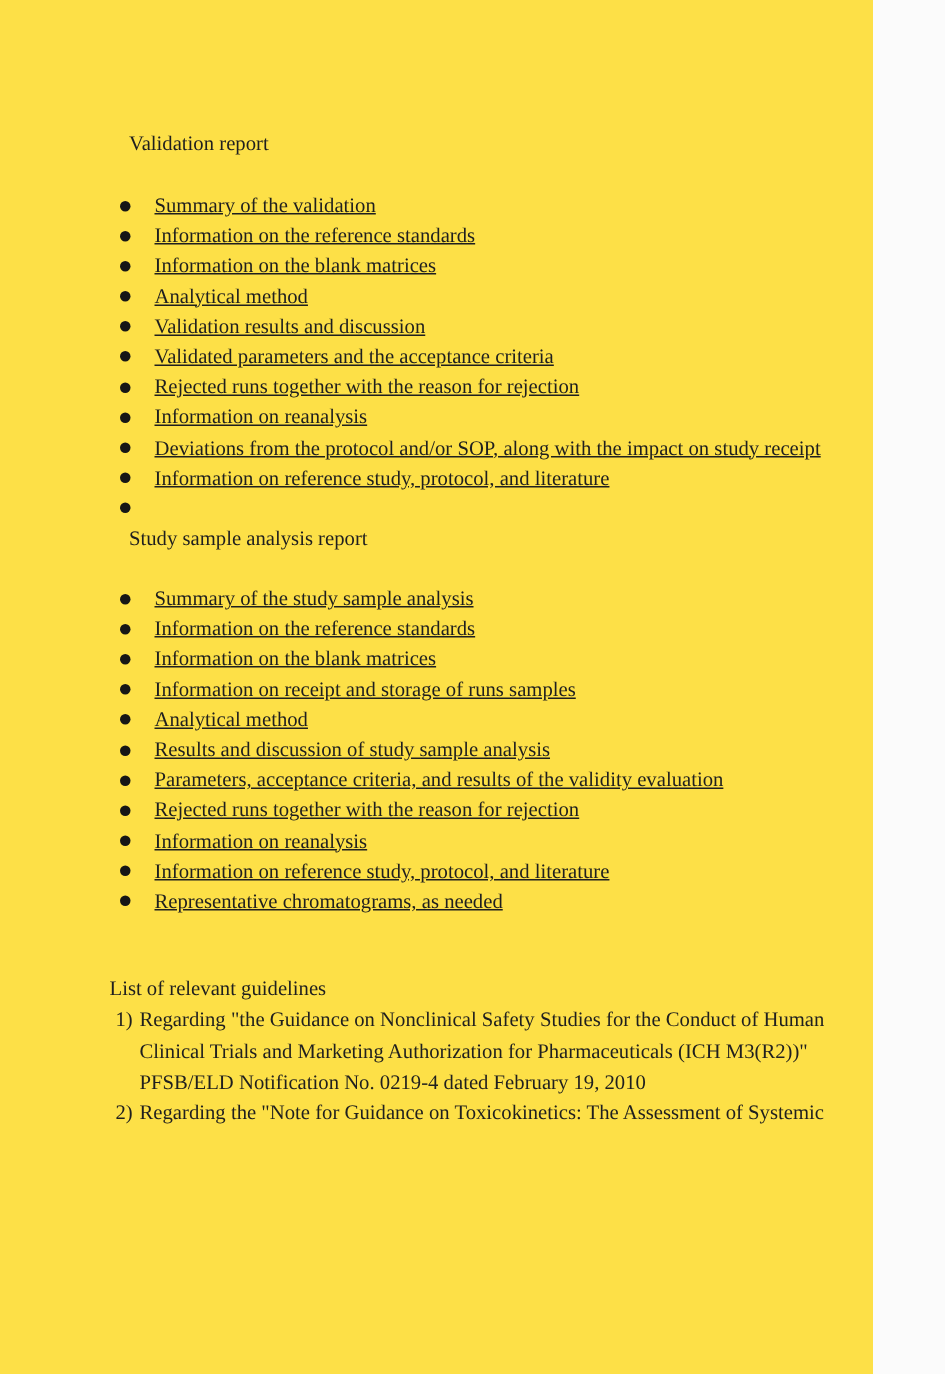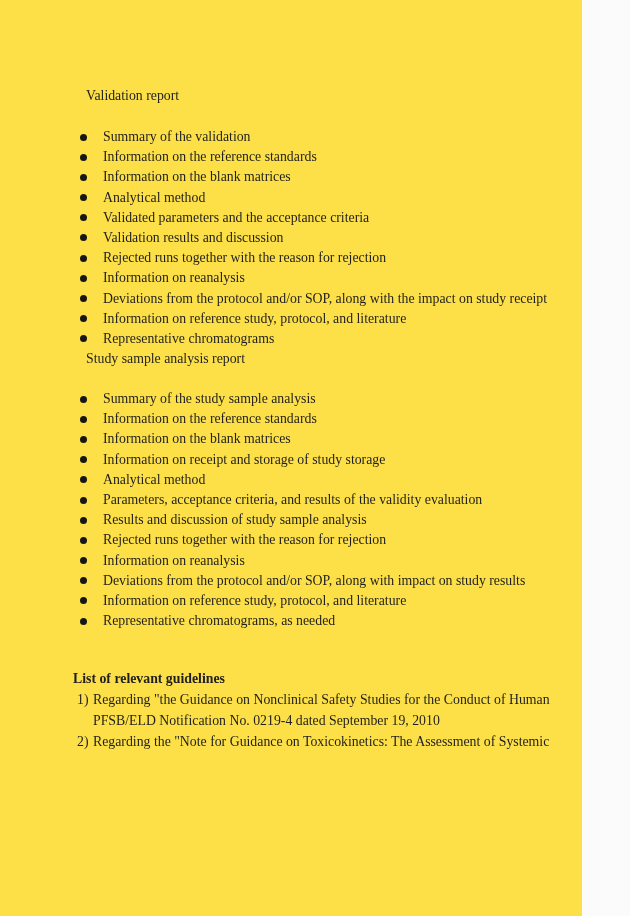--- a/index.html
+++ b/index.html
@@ -27,36 +27,37 @@
     list-style: none;
     margin: 21px 0 0 0;
     padding: 0 0 0 7px;
   }
   .bullet-list li {
     display: flex;
     align-items: flex-start;
     font-size: 13.8px;
     line-height: 20.2px;
     height: 20.2px;
+    text-decoration: underline;
   }
   .bullet {
     flex: none;
     width: 7px; height: 7px;
     border-radius: 50%;
     background: #161616;
     margin: 6.5px 16px 0 0;
   }
   .li-text { white-space: nowrap; }
   .section-2 { }
   .list-2 { margin-top: 20px; text-align: right; }
   .guidelines { margin-top: 38px; font-size: 13.8px; line-height: 20.8px; }
   .guidelines-heading {
     margin: 0;
     font-size: 13.8px;
-    font-weight: bold;
+    font-weight: normal;
     white-space: nowrap;
   }
   .guideline-row { display: flex; }
   .guideline-num { flex: none; margin-left: 4px; width: 16px; }
   .guideline-text { white-space: nowrap; }
 </style>
 </head>
 <body>
 
 <div class="page">
@@ -76,45 +77,44 @@
       <li>
       <span class="bullet"></span>
       <span class="li-text">Information on the blank matrices</span>
     </li>
       <li>
       <span class="bullet"></span>
       <span class="li-text">Analytical method</span>
     </li>
       <li>
       <span class="bullet"></span>
-      <span class="li-text">Validated parameters and the acceptance criteria</span>
+      <span class="li-text">Validation results and discussion</span>
     </li>
       <li>
       <span class="bullet"></span>
-      <span class="li-text">Validation results and discussion</span>
+      <span class="li-text">Validated parameters and the acceptance criteria</span>
     </li>
       <li>
       <span class="bullet"></span>
       <span class="li-text">Rejected runs together with the reason for rejection</span>
     </li>
       <li>
       <span class="bullet"></span>
       <span class="li-text">Information on reanalysis</span>
     </li>
       <li>
       <span class="bullet"></span>
       <span class="li-text">Deviations from the protocol and/or SOP, along with the impact on study receipt</span>
     </li>
       <li>
       <span class="bullet"></span>
       <span class="li-text">Information on reference study, protocol, and literature</span>
     </li>
       <li>
       <span class="bullet"></span>
-      <span class="li-text">Representative chromatograms</span>
     </li>
     </ul>
 
   <p class="section-heading section-2">Study sample analysis report</p>
 
   <ul class="bullet-list list-2">
 
   <li>
       <span class="bullet"></span>
       <span class="li-text">Summary of the study sample analysis</span>
@@ -122,45 +122,41 @@
       <li>
       <span class="bullet"></span>
       <span class="li-text">Information on the reference standards</span>
     </li>
       <li>
       <span class="bullet"></span>
       <span class="li-text">Information on the blank matrices</span>
     </li>
       <li>
       <span class="bullet"></span>
-      <span class="li-text">Information on receipt and storage of study storage</span>
+      <span class="li-text">Information on receipt and storage of runs samples</span>
     </li>
       <li>
       <span class="bullet"></span>
       <span class="li-text">Analytical method</span>
     </li>
       <li>
       <span class="bullet"></span>
-      <span class="li-text">Parameters, acceptance criteria, and results of the validity evaluation</span>
+      <span class="li-text">Results and discussion of study sample analysis</span>
     </li>
       <li>
       <span class="bullet"></span>
-      <span class="li-text">Results and discussion of study sample analysis</span>
+      <span class="li-text">Parameters, acceptance criteria, and results of the validity evaluation</span>
     </li>
       <li>
       <span class="bullet"></span>
       <span class="li-text">Rejected runs together with the reason for rejection</span>
     </li>
       <li>
       <span class="bullet"></span>
       <span class="li-text">Information on reanalysis</span>
-    </li>
-      <li>
-      <span class="bullet"></span>
-      <span class="li-text">Deviations from the protocol and/or SOP, along with impact on study results</span>
     </li>
       <li>
       <span class="bullet"></span>
       <span class="li-text">Information on reference study, protocol, and literature</span>
     </li>
       <li>
       <span class="bullet"></span>
       <span class="li-text">Representative chromatograms, as needed</span>
     </li>
     </ul>
@@ -168,21 +164,25 @@
   <div class="guidelines">
     <p class="guidelines-heading">List of relevant guidelines</p>
     <div>
 
     <div class="guideline-row">
         <span class="guideline-num">1)</span>
         <span class="guideline-text">Regarding "the Guidance on Nonclinical Safety Studies for the Conduct of Human</span>
       </div>
         <div class="guideline-row">
         <span class="guideline-num"></span>
-        <span class="guideline-text">PFSB/ELD Notification No. 0219-4 dated September 19, 2010</span>
+        <span class="guideline-text">Clinical Trials and Marketing Authorization for Pharmaceuticals (ICH M3(R2))"</span>
+      </div>
+        <div class="guideline-row">
+        <span class="guideline-num"></span>
+        <span class="guideline-text">PFSB/ELD Notification No. 0219-4 dated February 19, 2010</span>
       </div>
         <div class="guideline-row">
         <span class="guideline-num">2)</span>
         <span class="guideline-text">Regarding the "Note for Guidance on Toxicokinetics: The Assessment of Systemic</span>
       </div>
       </div>
   </div>
 
 </div>
 

